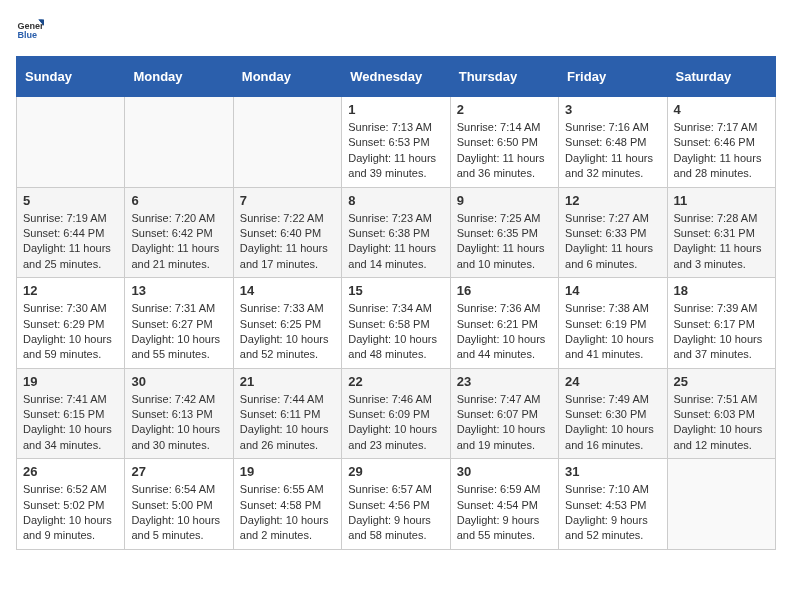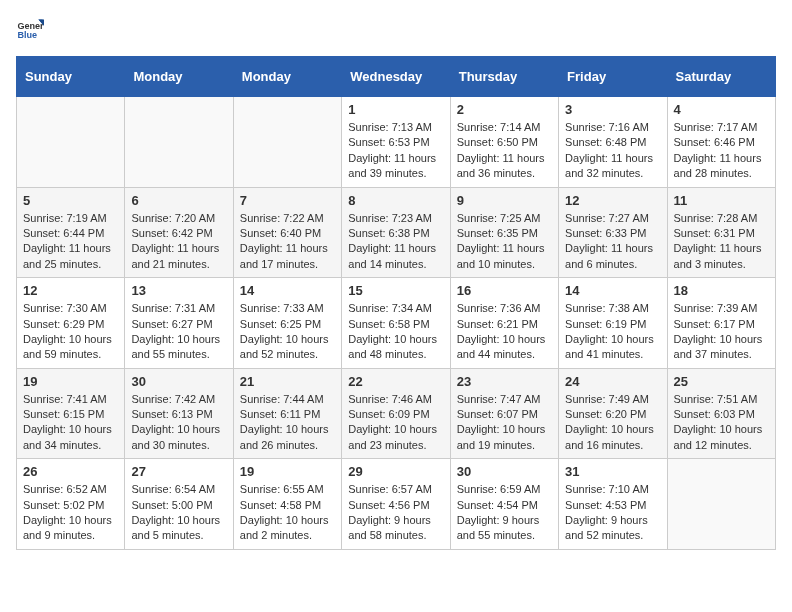--- a/index.html
+++ b/index.html
@@ -281,21 +281,21 @@
         <td>
           <div class="day-number">23</div>
           <div class="day-info">Sunrise: 7:47 AM
 Sunset: 6:07 PM
 Daylight: 10 hours
 and 19 minutes.</div>
         </td>
         <td>
           <div class="day-number">24</div>
           <div class="day-info">Sunrise: 7:49 AM
-Sunset: 6:20 PM
+Sunset: 6:30 PM
 Daylight: 10 hours
 and 16 minutes.</div>
         </td>
         <td>
           <div class="day-number">25</div>
           <div class="day-info">Sunrise: 7:51 AM
 Sunset: 6:03 PM
 Daylight: 10 hours
 and 12 minutes.</div>
         </td>

